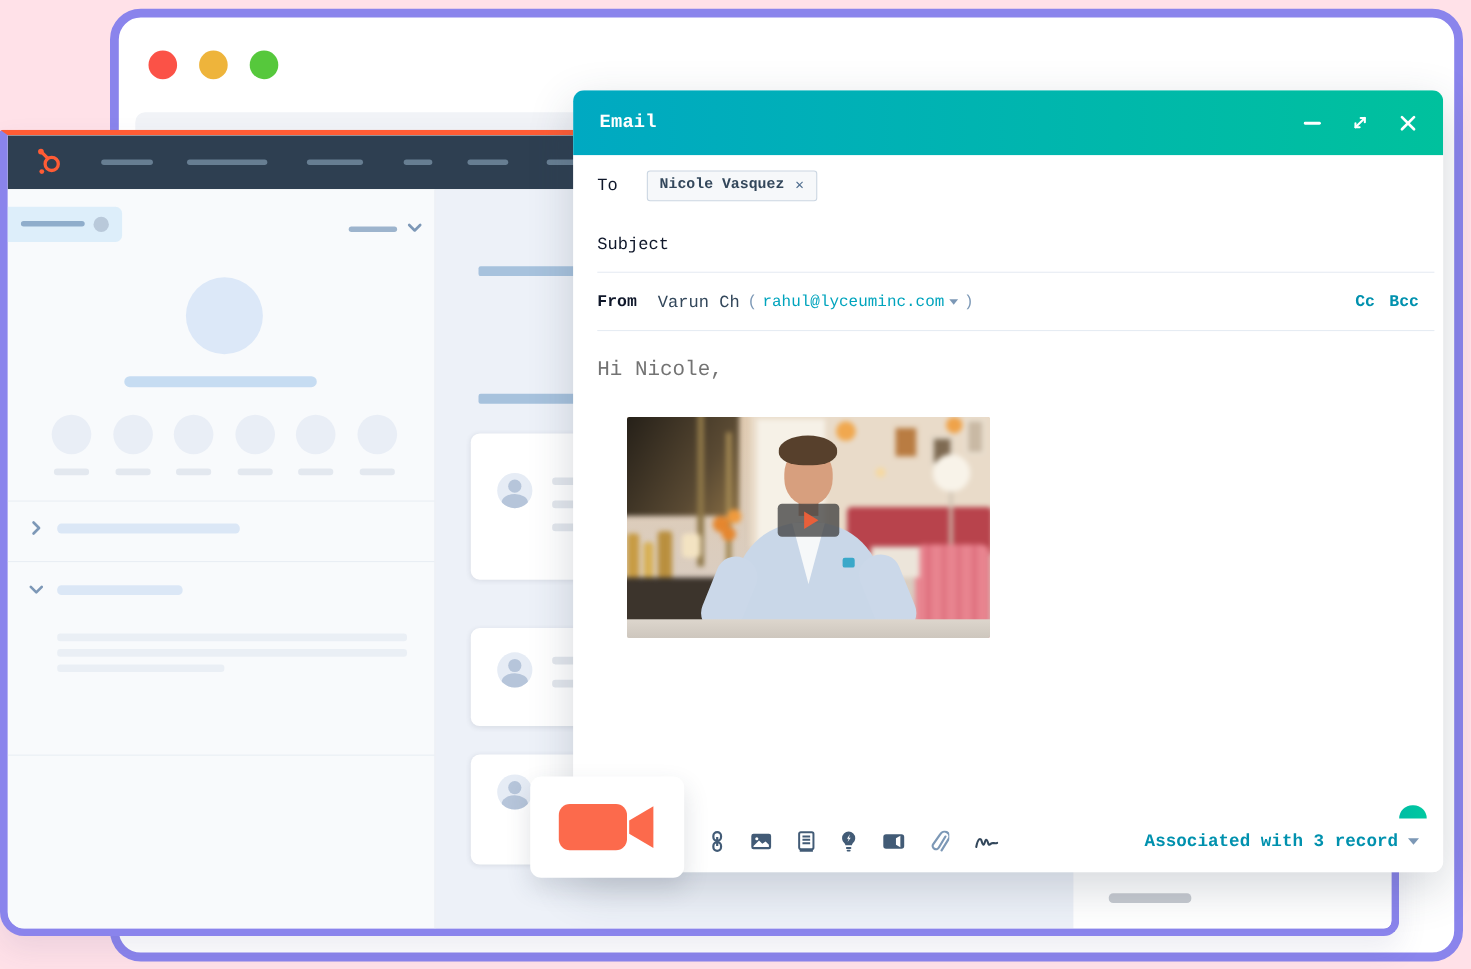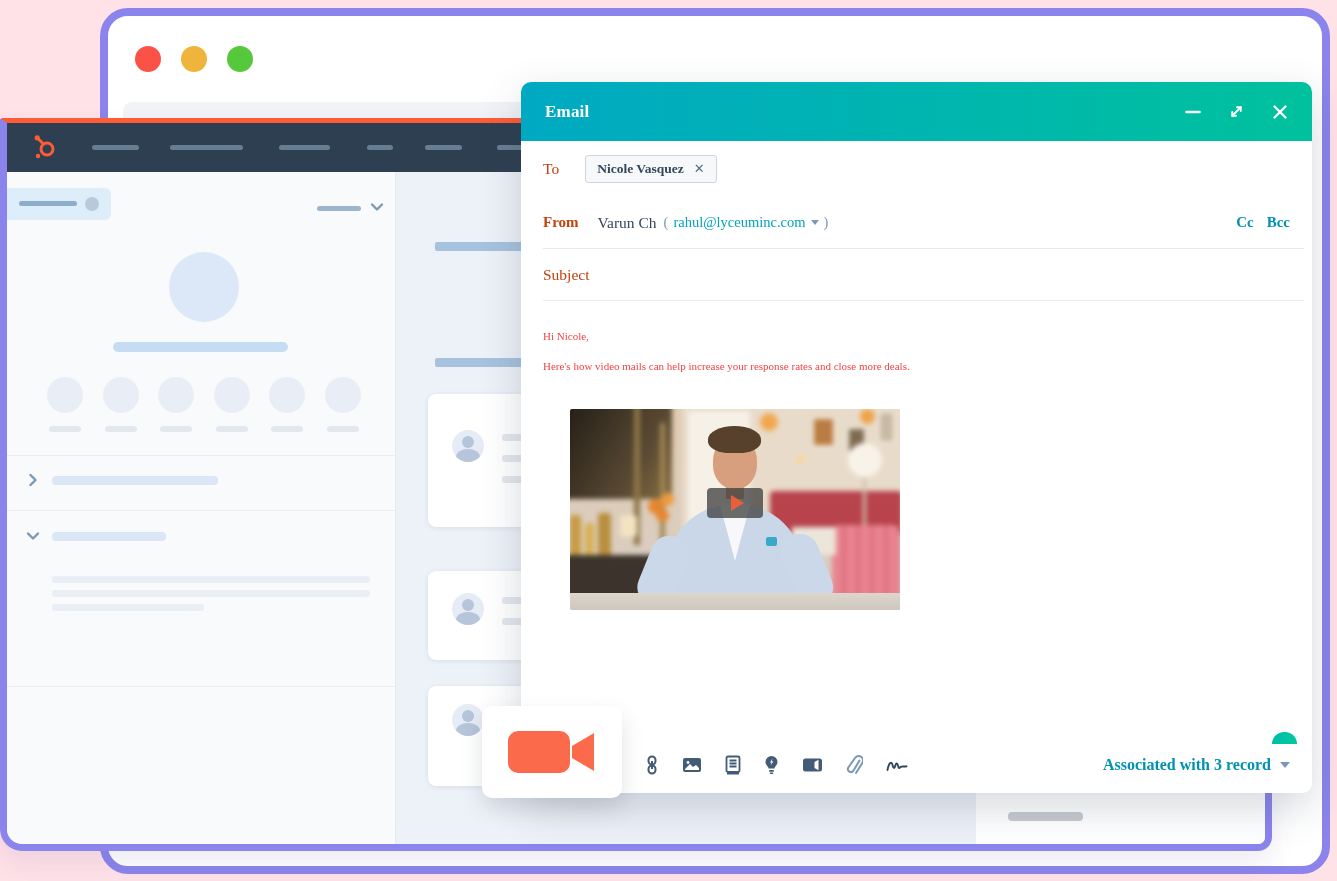--- a/index.html
+++ b/index.html
@@ -1,18 +1,18 @@
 <!DOCTYPE html>
 <html><head>
 <meta charset="utf-8">
 <style>
   * { margin:0; padding:0; box-sizing:border-box; }
   html,body { background:#ffe1e8; }
   .stage { position:relative; width:1337px; height:881px; background:#ffe1e8;
-           overflow:hidden; font-family:Liberation Serif, serif; }
+           overflow:hidden; font-family:Liberation Mono, monospace; }
 
   
   .browser { position:absolute; left:100px; top:8px; width:1230px; height:866px;
              background:#fff; border:8px solid #8a84ec; border-radius:28px; z-index:1; }
   .traffic { position:absolute; left:27px; top:30px; display:flex; gap:20px; }
   .traffic i { display:block; width:26px; height:26px; border-radius:50%; }
   .browser-toolbar { position:absolute; left:15px; top:86px; right:55px; height:28px;
                      background:#f1f3f7; border-radius:9px; }
 
   
@@ -62,32 +62,32 @@
   .m-tabs { height:61px; border-bottom:1px solid #e6ecf3; display:flex; align-items:center;
             gap:35px; padding:0 22px; }
   .tab { color:#0091ae; font-size:15.5px; font-weight:700; display:flex; align-items:center;
          gap:8px; cursor:pointer; }
   .caret { width:0; height:0; border-left:5px solid transparent; border-right:5px solid transparent;
            border-top:6px solid #7c98b6; }
   .caret.sm { border-left-width:4px; border-right-width:4px; border-top-width:5px; }
   .m-row { display:flex; align-items:center; padding:0 22px; position:relative; }
   .row-to { height:55px; } .row-from { height:53px; } .row-subject { height:52px; }
   .hr { position:absolute; left:22px; right:8px; bottom:0; height:1px; background:#e6ecf3; }
-  .lbl { color:#c2410c; font-size:15.5px; }
+  .lbl { color:#0f172a; font-size:15.5px; }
   .chip { margin-left:26px; display:flex; align-items:center; gap:10px; background:#f6f8fa;
           border:1px solid #cbd6e2; border-radius:3px; height:28px; padding:0 11px;
           font-size:13.5px; font-weight:700; color:#33475b; cursor:pointer; }
   .chip-x { color:#516f90; font-weight:400; font-size:13px; }
   .from-name { margin-left:19px; color:#33475b; font-size:15.5px; }
   .paren { margin-left:7px; color:#7c98b6; font-size:14.5px; display:flex; align-items:center; gap:5px; cursor:pointer; }
   .from-email { color:#00a4bd; font-size:14.5px; }
   .ccbcc { margin-left:auto; display:flex; gap:13px; color:#0091ae; font-weight:700; font-size:15px; }
   .ccbcc span { cursor:pointer; }
   .m-body { position:relative; padding:20px 22px 0; }
-  .body-line { color:#ef4444; font-size:11px; line-height:30px; }
+  .body-line { color:#737373; font-size:19px; line-height:30px; }
   .photo { position:relative; margin:28px 0 0 27px; width:330px; height:201px; border-radius:2px;
            overflow:hidden; cursor:pointer; background:linear-gradient(180deg,#e0cbb1,#d8cec6); }
   .photo .bg { position:absolute; inset:-6px; filter:blur(2.5px); }
   .ps { position:absolute; }
   .play { position:absolute; left:50%; top:50%; width:56px; height:30px; margin:-22px 0 0 -28px;
           background:rgba(66,66,66,.78); border-radius:4px; display:flex; align-items:center; justify-content:center; }
   .play i { display:block; width:0; height:0; border-top:8px solid transparent;
             border-bottom:8px solid transparent; border-left:13px solid #e85f3a; margin-left:4px; }
   .m-footer { position:absolute; left:0; right:0; bottom:0; height:56px; display:flex;
               align-items:center; padding:0 22px; background:#fff; }
@@ -231,44 +231,43 @@
 
 
     <div class="m-row row-to">
       <span class="lbl">To</span>
       <span class="chip">
         <span>Nicole Vasquez</span>
         <span class="chip-x">✕</span>
       </span>
     </div>
 
+    <div class="m-row row-subject">
+      <span class="lbl">Subject</span>
+      <span class="hr"></span>
+    </div>
+
     <div class="m-row row-from">
       <span class="lbl" style="font-weight:700;font-size:15px">From</span>
       <span class="from-name">Varun Ch</span>
       <span class="paren">
         <span>(</span>
           <span class="from-email">rahul@lyceuminc.com</span>
           <i class="caret sm"></i>
           <span>)</span>
       </span>
       <span class="ccbcc">
         <span>Cc</span>
         <span>Bcc</span>
       </span>
       <span class="hr"></span>
     </div>
 
-    <div class="m-row row-subject">
-      <span class="lbl">Subject</span>
-      <span class="hr"></span>
-    </div>
-
     <div class="m-body">
       <div class="body-line">Hi Nicole,</div>
-      <div class="body-line">Here's how video mails can help increase your response rates and close more deals.</div>
 
       <div class="photo">
         <div class="bg">
           <div class="ps" style="left:118px;top:0;width:240px;height:126px;background:#e9dbc9"></div>
           <div class="ps" style="left:124px;top:8px;width:62px;height:116px;background:#f6f1e7"></div>
           <div class="ps" style="left:196px;top:10px;width:18px;height:18px;border-radius:50%;background:#f0a84f"></div>
           <div class="ps" style="left:252px;top:26px;width:12px;height:12px;border-radius:50%;background:#f3b560"></div>
           <div class="ps" style="left:296px;top:6px;width:15px;height:15px;border-radius:50%;background:#efa34a"></div>
           <div class="ps" style="left:232px;top:52px;width:9px;height:9px;border-radius:50%;background:#f6d9a0"></div>
           <div class="ps" style="left:248px;top:14px;width:23px;height:30px;background:#b97c42;border:2px solid #efe7da"></div>

